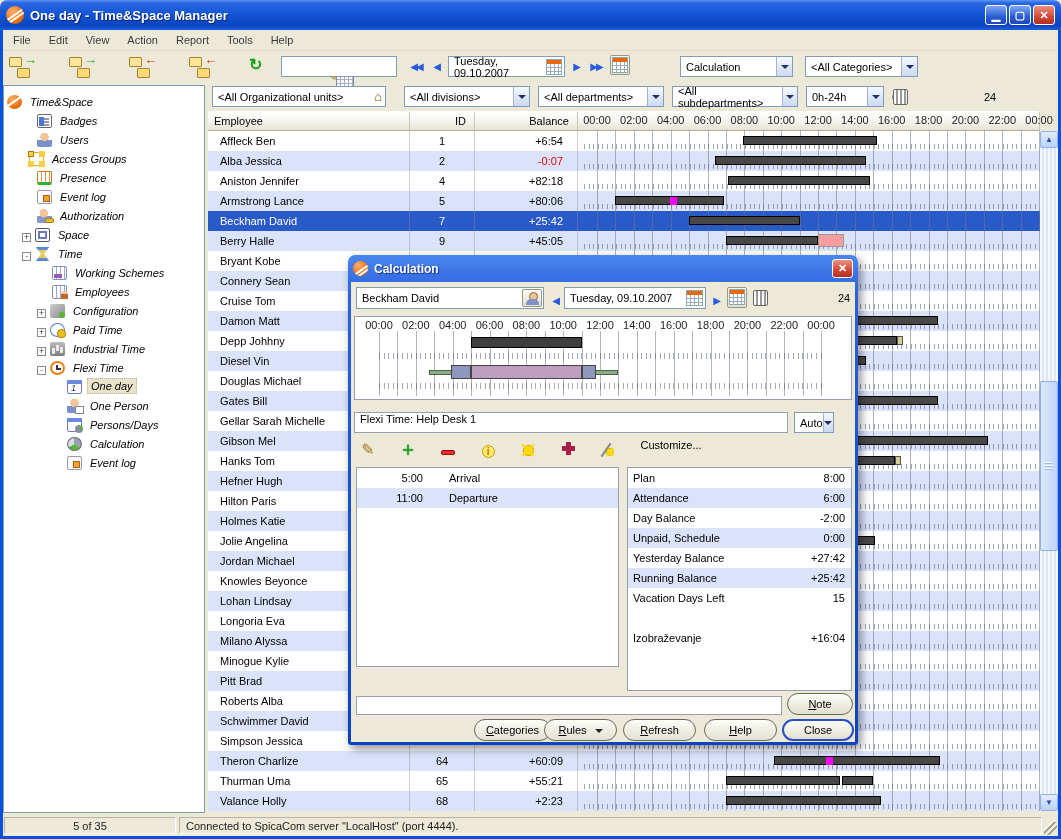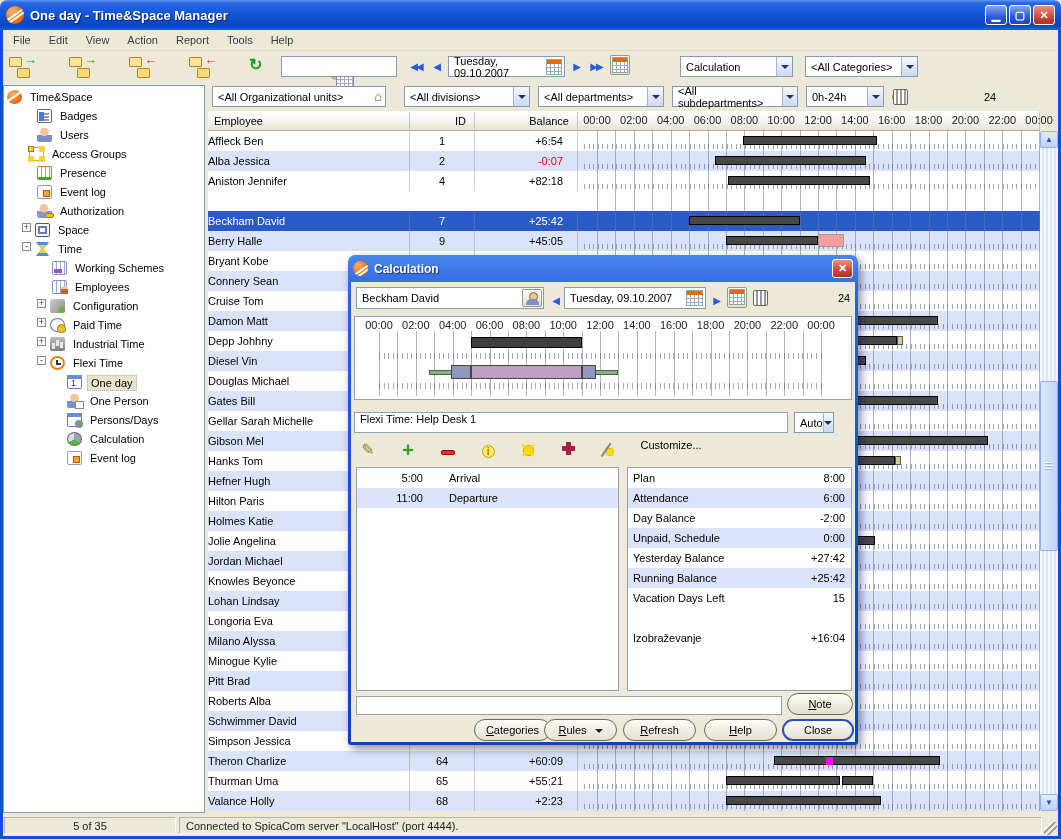--- a/index.html
+++ b/index.html
@@ -54,21 +54,21 @@
   .tb-folders .arr{position:absolute;right:-1px;top:-3px;font-weight:bold;font-size:13px;letter-spacing:-1px;}
   .arr.green{color:#18a018;} .arr.red{color:#cc2810;}
   .gridpencil{position:relative;width:22px;height:20px;}
   .gridpencil:before{content:"";position:absolute;left:0;top:1px;width:16px;height:15px;background:#fff;border:1px solid #88a;
     background-image:repeating-linear-gradient(90deg,transparent 0 3px,#aac 3px 4px),repeating-linear-gradient(180deg,transparent 0 3px,#aac 3px 4px);}
   .gridpencil:after{content:"✎";position:absolute;right:-2px;bottom:-2px;font-size:13px;color:#a07818;}
   .refresh{font-size:16px;font-weight:bold;color:#18a018;line-height:18px;}
 
   
   .sidebar{left:3px;top:85px;width:202px;height:728px;background:#fff;border:1px solid #7f9db9;overflow:hidden;padding-top:4px;}
-  .tree-item{display:flex;align-items:flex-start;height:19px;white-space:nowrap;}
+  .tree-item{display:flex;align-items:flex-end;height:19px;white-space:nowrap;font-style:italic;}
   .expander{width:9px;height:9px;border:1px solid #8a8a8a;background:#fff;font-size:9px;line-height:7px;text-align:center;color:#333;margin-right:4px;flex:none;}
   .exp-space{width:15px;flex:none;}
   .tree-label{margin-left:5px;padding:1px 3px;}
   .tree-item.selected .tree-label{background:#e8e4cc;border:1px dotted #b8b49a;}
   .ti{width:15px;height:14px;border-radius:2px;position:relative;flex:none;display:inline-block;}
   .ic-logo{border-radius:50%;background:radial-gradient(circle at 35% 30%,#ffb070,#f07818 55%,#b84c00);}
   .ic-logo:before{content:"";position:absolute;left:-1px;top:5px;width:18px;height:2px;background:#fff;transform:rotate(-35deg);}
   .ic-badges{background:#fff;border:1px solid #667;}
   .ic-badges:before{content:"";position:absolute;left:1px;top:2px;width:5px;height:9px;background:#4a78d8;}
   .ic-badges:after{content:"";position:absolute;right:2px;top:3px;width:5px;height:2px;box-shadow:0 3px #99a,0 6px #99a;background:#99a;}
@@ -113,21 +113,21 @@
   .hcell{position:absolute;top:0;height:20px;background:linear-gradient(180deg,#fefefe,#f3f2ea 60%,#e5e2d3);
     border-right:1px solid #cdc9b8;border-bottom:1px solid #b2ae9c;border-top:1px solid #fff;
     padding:3px 8px 0 6px;}
   .hcell.r{text-align:right;}
   .ttick{position:absolute;top:3px;width:40px;text-align:center;font-size:11px;color:#222;}
   #rows{left:208px;top:131px;width:832px;height:680px;background:#fff;overflow:hidden;}
   .trow{position:absolute;left:0;width:832px;height:20px;background:#fff;}
   .trow.alt{background:#dbe3fa;}
   .trow.sel{background:#2a5ac8;color:#fff;}
   .cell{position:absolute;top:0;height:20px;padding-top:4px;overflow:hidden;white-space:nowrap;}
-  .cell.name{left:0;width:202px;padding-left:0;border-right:1px solid rgba(140,140,140,.4);}
+  .cell.name{left:0;width:202px;padding-left:12px;border-right:1px solid rgba(140,140,140,.4);}
   .cell.id{left:202px;width:65px;text-align:center;border-right:1px solid rgba(140,140,140,.4);}
   .cell.bal{left:267px;width:103px;text-align:right;padding-right:14px;border-right:1px solid rgba(140,140,140,.4);}
   .cell.bal.neg{color:#e80000;}
   .ticks{position:absolute;left:376px;right:2px;bottom:2px;height:5px;
     background:repeating-linear-gradient(90deg,rgba(80,90,105,.55) 0 1px,transparent 1px 4.6px);}
   #grid{left:597px;top:131px;width:444px;height:680px;pointer-events:none;z-index:2;
     background:repeating-linear-gradient(90deg,rgba(110,118,132,.55) 0 1px,transparent 1px 18.42px);}
   .bar{position:absolute;top:5px;height:9px;background:#474747;border:1px solid #000;z-index:3;}
   .bar.pink{top:3px;height:13px;background:#f79d9d;border:1px solid #999;}
   .bar.khaki{background:#d6cd96;border:1px solid #555;}
@@ -426,20 +426,28 @@
         <div class="ticks"></div>
         <div class="bar " style="left: 506.888px; width: 151.044px;"></div>
       </div>
       <div class="trow" style="top: 40px;">
         <div class="cell name">Aniston Jennifer</div>
         <div class="cell id">4</div>
         <div class="cell bal">+82:18</div>
         <div class="ticks"></div>
         <div class="bar " style="left: 519.782px; width: 141.834px;"></div>
       </div>
+      <div class="trow alt" style="top: 60px;">
+        <div class="cell name">Armstrong Lance</div>
+        <div class="cell id">5</div>
+        <div class="cell bal">+80:06</div>
+        <div class="ticks"></div>
+        <div class="bar " style="left: 407.42px; width: 108.678px;"></div>
+        <div class="marker" style="left: 461.522px;"></div>
+      </div>
       <div class="trow sel" style="top: 80px;">
         <div class="cell name">Beckham David</div>
         <div class="cell id">7</div>
         <div class="cell bal">+25:42</div>
         <div class="bar " style="left: 481.1px; width: 110.52px;"></div>
       </div>
       <div class="trow alt" style="top: 100px;">
         <div class="cell name">Berry Halle</div>
         <div class="cell id">9</div>
         <div class="cell bal">+45:05</div>
@@ -730,21 +738,21 @@
         <span class="dtool" style="margin-left:11px">
             <span class="medcross"></span>
           </span>
         <span class="dtool sunslash" style="margin-left:11px">
             <span class="sun"></span>
           </span>
         <span style="margin-left:16px;vertical-align:6px">Customize...</span>
       </div>
 
       
-      <div class="abs listpanel" id="events" style="left:5px;top:185px;width:263px;height:224px">
+      <div class="abs listpanel" id="events" style="left:5px;top:185px;width:263px;height:200px">
           <div class="lrow" style="top: 0px;">
             <span class="ev-time">5:00</span>
             <span class="ev-type">Arrival</span>
           </div>
           <div class="lrow alt" style="top: 20px;">
             <span class="ev-time">11:00</span>
             <span class="ev-type">Departure</span>
           </div>
         </div>
       <div class="abs listpanel" id="stats" style="left:276px;top:185px;width:225px;height:224px">

